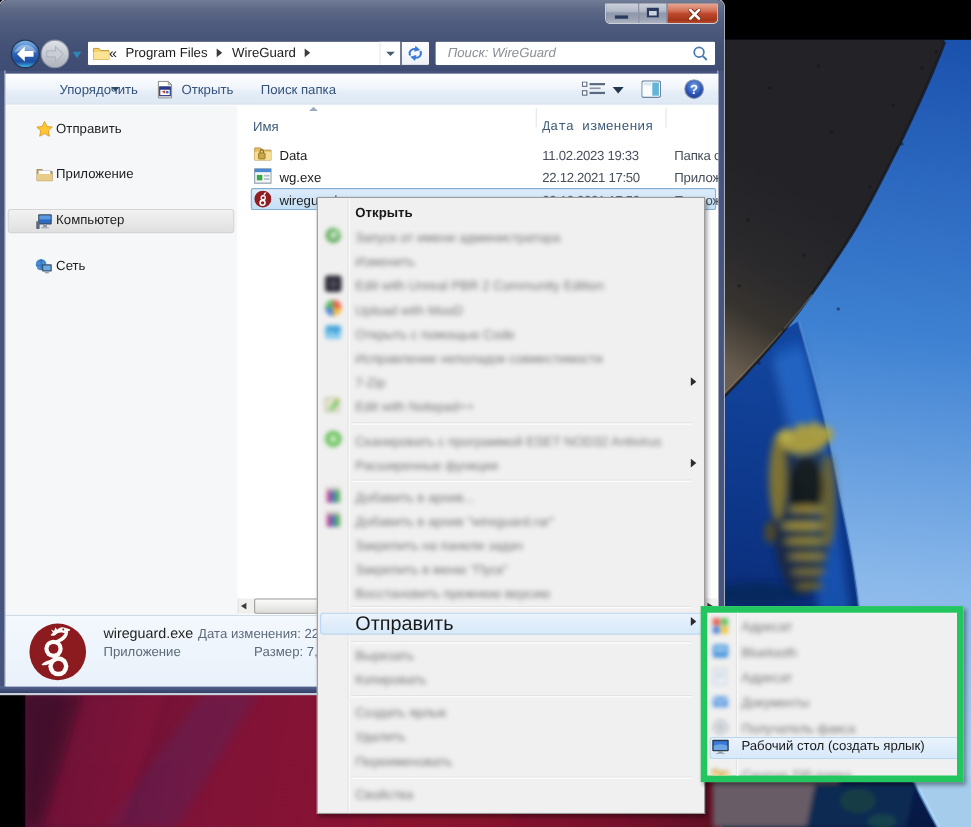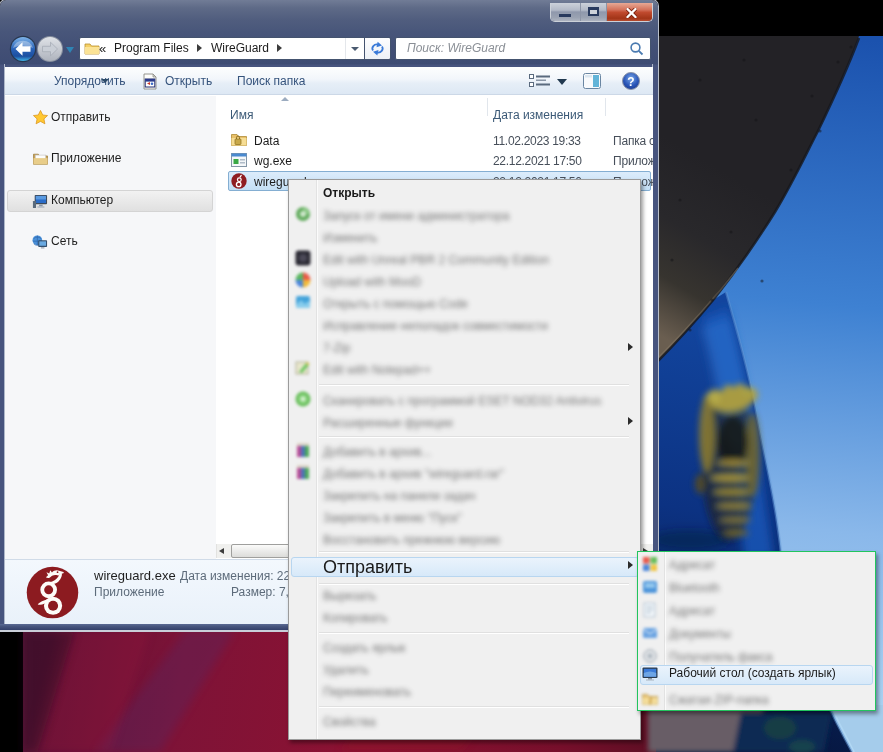--- a/index.html
+++ b/index.html
@@ -275,21 +275,21 @@
     <rect x="7" y="6" width="10" height="7.5" rx="0.8" fill="#35506e"></rect>
     <rect x="8.2" y="7.2" width="7.6" height="5" fill="#6aaae2"></rect>
     <rect x="10" y="14" width="4" height="1.2" fill="#8a97a6"></rect>
   </svg>
   <div class="abs" style="left:46px;top:167px;font-size:12px;color:#1e1e1e;">Сеть</div>
 
   <div class="abs" style="left:211px;top:29px;width:437px;height:463px;background:#fff;"></div>
 
   <div class="abs tri" style="left:276px;top:30px;border-left:4px solid transparent;border-right:4px solid transparent;border-bottom:4px solid #9cacc0;"></div>
   <div class="abs" style="left:225px;top:41px;font-size:12px;color:#3c5a77;">Имя</div>
-  <div class="abs" style="left:488px;top:41px;font-size:12px;color:#3c5a77;">Дата изменения</div>
+  <div class="abs" style="left:488px;top:41px;font-size:12px;color:#3c5a77;font-family:Liberation Mono, monospace;">Дата изменения</div>
   <div class="abs" style="left:608px;top:41px;font-size:12px;color:#3c5a77;margin-left:44px;">Тип</div>
   <div class="abs" style="left:482px;top:31px;width:1px;height:18px;background:#e1e6ec;"></div>
   <div class="abs" style="left:600px;top:31px;width:1px;height:18px;background:#e1e6ec;"></div>
 
   <svg class="abs" style="left:226px;top:65px" width="16" height="16" viewBox="0 0 16 16">
     <path d="M0.5 2.5 L6 2.5 L7.5 4.5 L15.5 4.5 L15.5 13.5 L0.5 13.5 Z" fill="#e8c06a" stroke="#b08c35" stroke-width="0.8"></path>
     <path d="M0.5 6 L15.5 6 L15.5 13.5 L0.5 13.5 Z" fill="#f6dd94"></path>
     <rect x="4" y="7" width="6" height="5.5" rx="0.8" fill="#c8a84a" stroke="#8a6d1e" stroke-width="0.7"></rect>
     <path d="M5.5 7 L5.5 5.5 A1.5 1.5 0 0 1 8.5 5.5 L8.5 7" fill="none" stroke="#8a6d1e" stroke-width="1"></path>
   </svg>
@@ -450,21 +450,21 @@
   <div class="abs blurtxt" style="left:34px;top:483px;font-size:12px;">Удалить</div>
   <div class="abs blurtxt" style="left:34px;top:505px;font-size:12px;">Переименовать</div>
 
   <div class="abs" style="left:30px;top:526px;width:310px;height:1px;background:#e0e0e0;"></div>
   <div class="abs" style="left:30px;top:527px;width:310px;height:1px;background:#fff;"></div>
 
   <div class="abs blurtxt" style="left:34px;top:535px;font-size:12px;">Свойства</div>
 </div>
 
 <div class="abs" id="submenu" style="left:637px;top:551px;width:239px;height:160px;background:#f0f0f0;
-  border:1px solid #22c55e;box-shadow:2px 3px 4px rgba(0,0,0,0.4);overflow:hidden;padding-left:20px;">
+  border:6px solid #22c55e;box-shadow:2px 3px 4px rgba(0,0,0,0.4);overflow:hidden;padding-left:20px;">
   <div class="abs" style="left:26px;top:0;width:1px;height:158px;background:#e2e2e2;"></div>
   <div class="abs" style="left:27px;top:0;width:1px;height:158px;background:#fbfbfb;"></div>
 
   <div class="abs bluricon" style="left:4px;top:4px;width:16px;height:16px;"><svg width="16" height="16">
           <rect x="1" y="1" width="6.5" height="6.5" fill="#e8483a"></rect>
           <rect x="8.5" y="1" width="6.5" height="6.5" fill="#57b849"></rect>
           <rect x="1" y="8.5" width="6.5" height="6.5" fill="#3a7ad8"></rect>
           <rect x="8.5" y="8.5" width="6.5" height="6.5" fill="#f0c030"></rect>
         </svg></div>
   <div class="abs blurtxt" style="left:31px;top:6px;font-size:12px;">Адресат</div>

